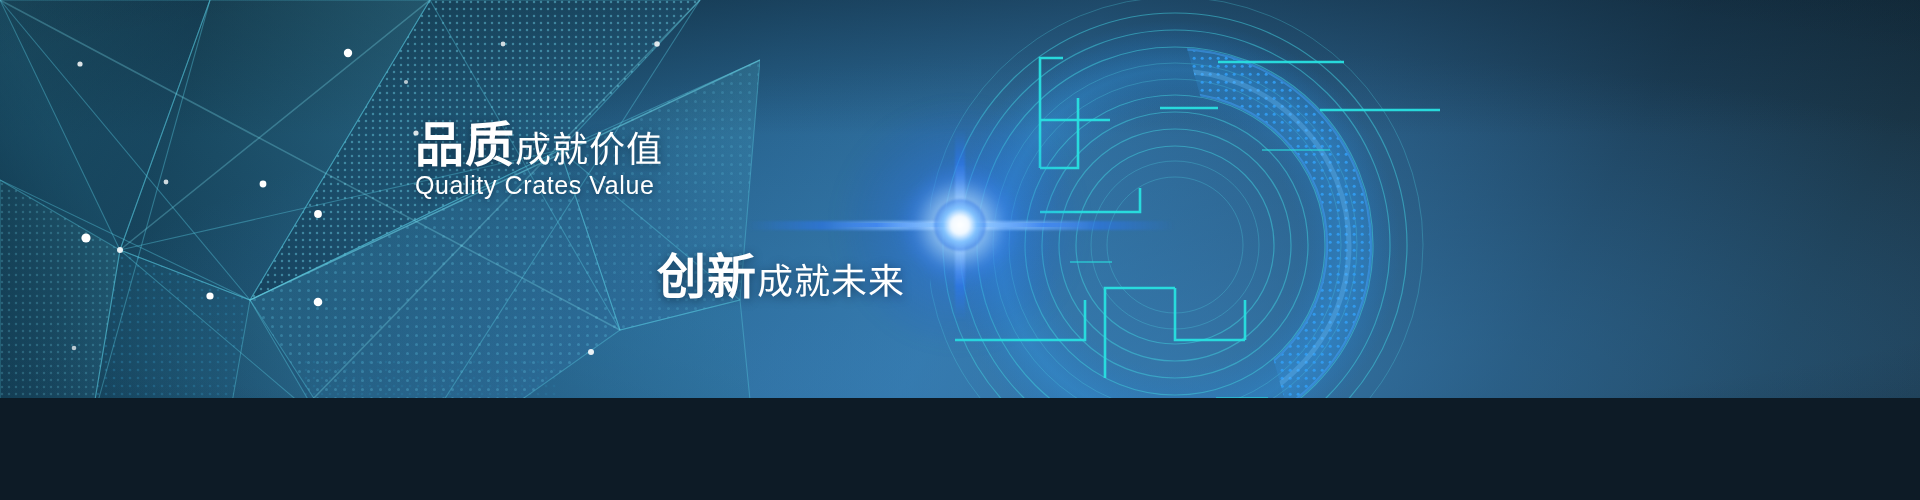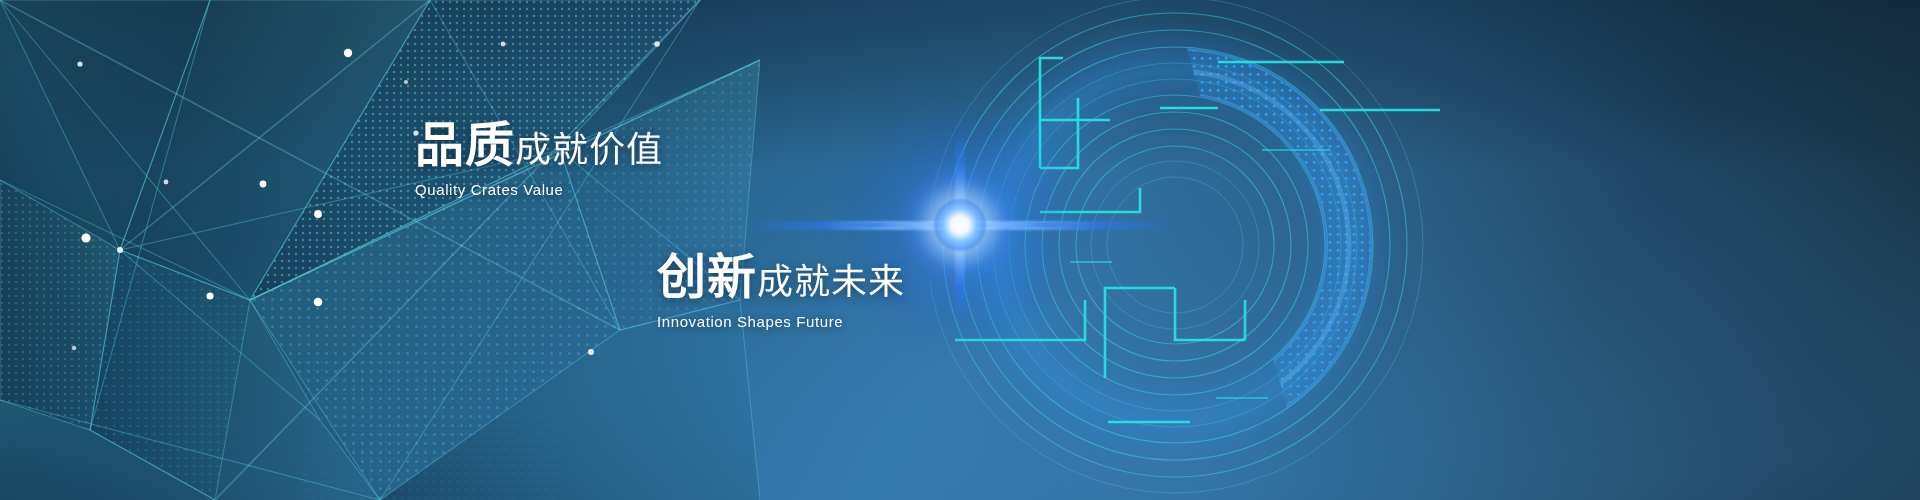--- a/index.html
+++ b/index.html
@@ -2,21 +2,21 @@
 <html lang="zh-CN"><head>
 <meta charset="utf-8">
 <title>Banner</title>
 <style>
   html,body{margin:0;padding:0;background:#0d1b26;}
   *{box-sizing:border-box;}
 
   #banner{
     position:relative;
     width:1920px;
-    height:500px;
+    height:398px;
     overflow:hidden;
     font-family:"Liberation Sans","DejaVu Sans",sans-serif;
     user-select:none;
   }
 
   
   .bg-base{
     position:absolute; inset:0;
     background:
       radial-gradient(110% 150% at 62% 95%, rgba(62,140,200,0.55) 0%, rgba(62,140,200,0.0) 55%),
@@ -108,22 +108,22 @@
     letter-spacing:1px;
     vertical-align:baseline;
   }
   .cn-light{
     font-size:36px;
     font-weight:400;
     letter-spacing:1px;
     vertical-align:baseline;
   }
   .en-line{
-    margin-top:11px;
-    font-size:15px;
+    margin-top:1px;
+    font-size:25px;
     font-weight:400;
     letter-spacing:0.6px;
     white-space:nowrap;
     text-shadow:0 1px 7px rgba(4,22,40,0.55);
   }
 
   #text-quality{ left:415px; top:121px; }
   #text-innovation{ left:657px; top:253px; }
 </style>
 </head>
@@ -338,16 +338,15 @@
     <div class="cn-line">
       <span class="cn-strong">品质</span><span class="cn-light">成就价值</span>
     </div>
     <div class="en-line">Quality Crates Value</div>
   </div>
 
   <div class="txt" id="text-innovation">
     <div class="cn-line">
       <span class="cn-strong">创新</span><span class="cn-light">成就未来</span>
     </div>
-    <div class="en-line">Innovation Shapes Future</div>
   </div>
 
 </div>
 
 </body></html>

